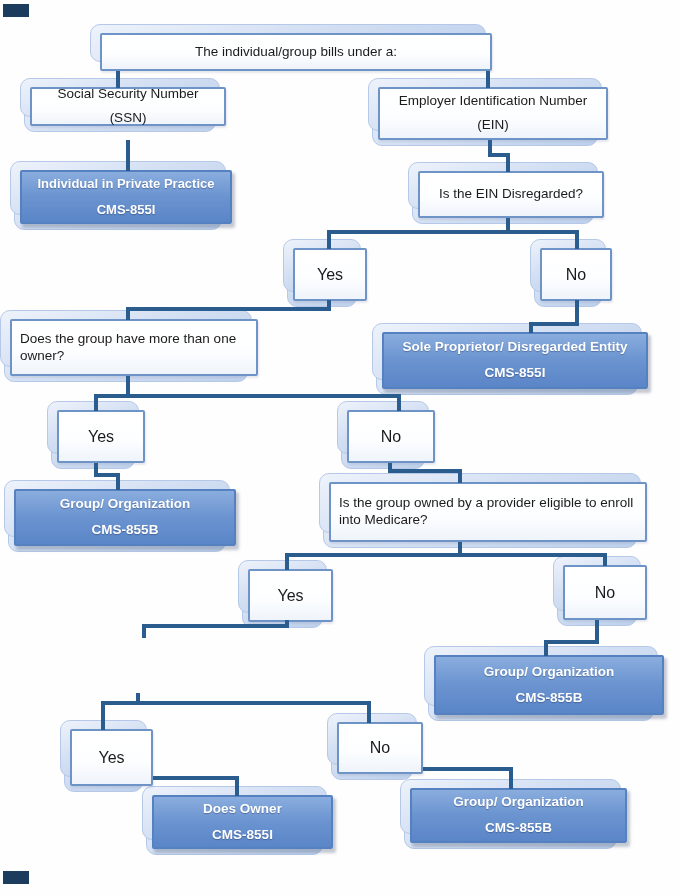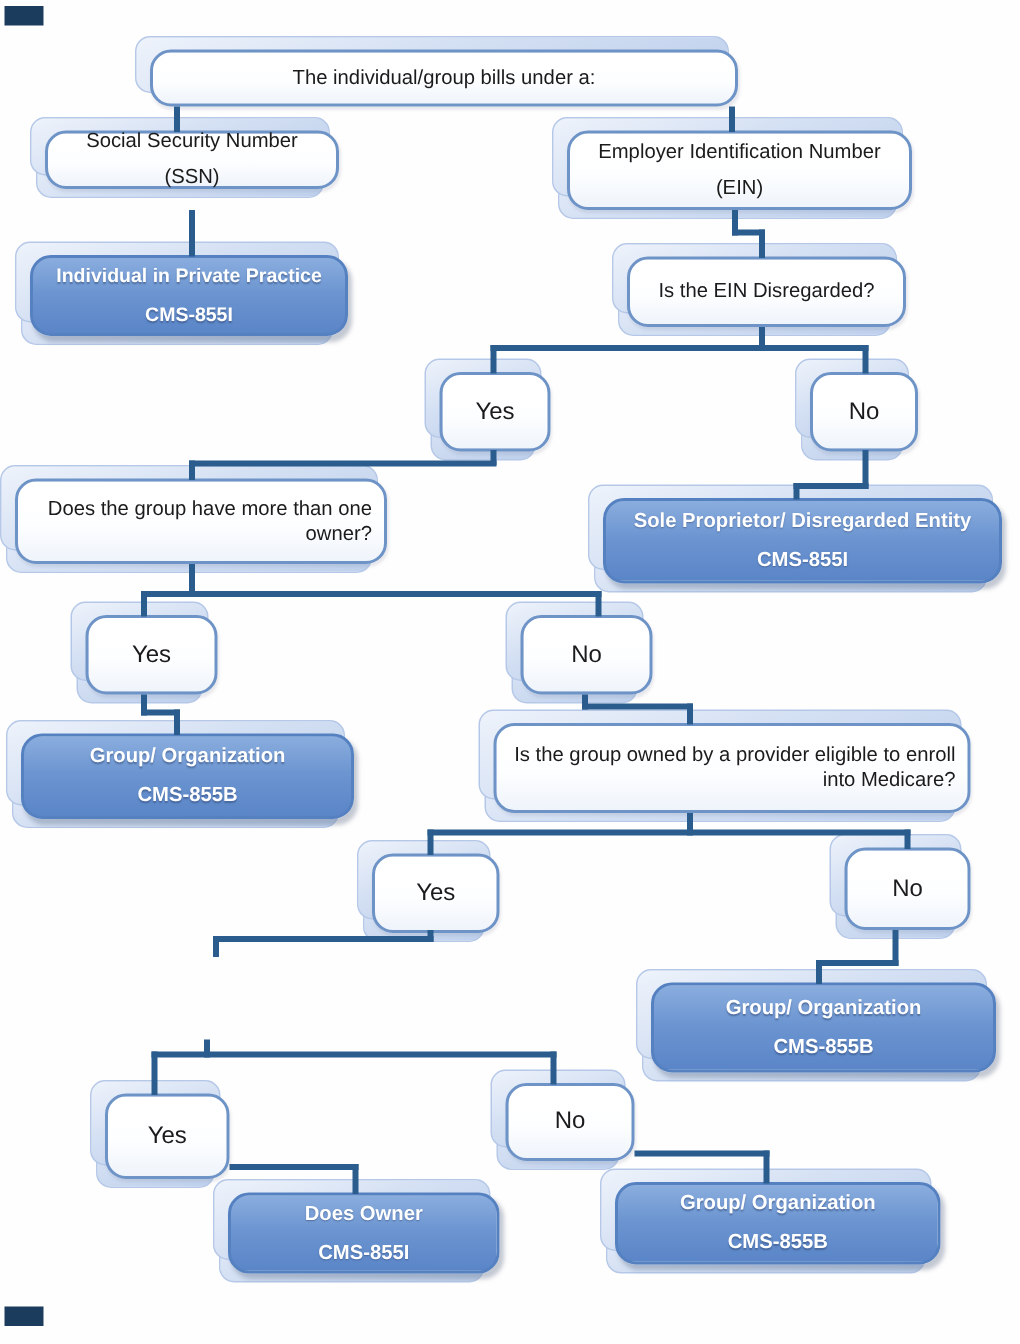--- a/index.html
+++ b/index.html
@@ -11,24 +11,24 @@
   .node{position:absolute;}
   .node .back1,.node .back2{
     content:"";position:absolute;border-radius:10px;
     background:linear-gradient(160deg,#eef3fb 0%,#d4e0f3 45%,#bed0ec 100%);
     border:1px solid #b5c8e8;
   }
   .node .back1{left:-10px;top:-9px;right:6px;bottom:9px;z-index:1;}
   .node .back2{left:-6px;top:6px;right:10px;bottom:-6px;z-index:0;}
   .node .card{
     position:relative;z-index:2;width:100%;height:100%;box-sizing:border-box;
-    border:2px solid #6e93c6;border-radius:14px;
+    border:2px solid #6e93c6;border-radius:2px;
     background:linear-gradient(180deg,#ffffff 0%,#fdfeff 55%,#eff4fb 100%);
     display:flex;flex-direction:column;align-items:center;justify-content:center;
-    gap:7px;text-align:right;color:#1b1b1b;font-size:13.5px;line-height:1.25;
+    gap:7px;text-align:left;color:#1b1b1b;font-size:13.5px;line-height:1.25;
     padding:2px 8px;box-shadow:1px 2px 2px rgba(120,135,160,.18);
   }
   .node.result .card{
     background:linear-gradient(180deg,#8aadde 0%,#6b94d0 48%,#5a85c7 100%);
     border:2px solid #5581c1;color:#ffffff;font-weight:bold;gap:9px;
     text-shadow:0 1px 1px rgba(40,60,100,.45);
     box-shadow:2.5px 3.5px 3px rgba(105,120,145,.4);
   }
   .node.small .card{font-size:16px;}
   
@@ -36,21 +36,21 @@
   
   #n-title{left:100px;top:33px;width:392px;height:38px;}
   #n-ssn{left:30px;top:87px;width:196px;height:39px;}
   #n-ein{left:378px;top:87px;width:230px;height:53px;}
   #n-ipp{left:20px;top:170px;width:212px;height:54px;}
   #n-ipp .card{font-size:13px;padding:2px 4px;}
   #n-inc{left:418px;top:171px;width:186px;height:47px;}
   #n-yes1{left:293px;top:248px;width:74px;height:53px;}
   #n-no1{left:540px;top:248px;width:72px;height:53px;}
   #n-grpown{left:10px;top:319px;width:248px;height:57px;}
-  #n-solep{left:402px;top:332px;width:266px;height:57px;}
+  #n-solep{left:382px;top:332px;width:266px;height:57px;}
   #n-yes2{left:57px;top:410px;width:88px;height:53px;}
   #n-no2{left:347px;top:410px;width:88px;height:53px;}
   #n-grpb1{left:14px;top:489px;width:222px;height:57px;}
   #n-eligible{left:329px;top:482px;width:318px;height:60px;}
   #n-yes3{left:248px;top:569px;width:85px;height:53px;}
   #n-no3{left:563px;top:565px;width:84px;height:55px;}
   #n-practicing{left:35px;top:637px;width:222px;height:56px;}
   #n-grpb2{left:434px;top:655px;width:230px;height:60px;}
   #n-yes4{left:70px;top:729px;width:83px;height:57px;}
   #n-no4{left:337px;top:722px;width:86px;height:52px;}

